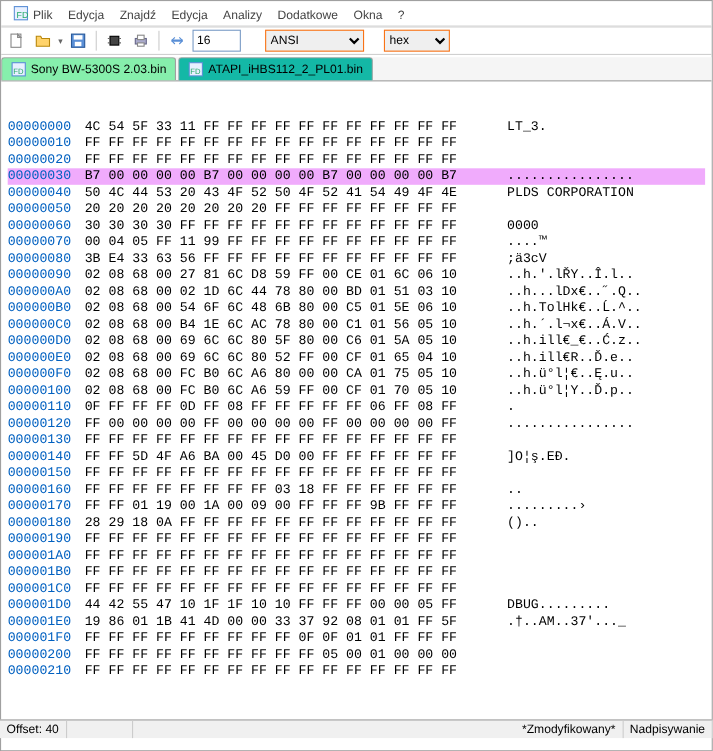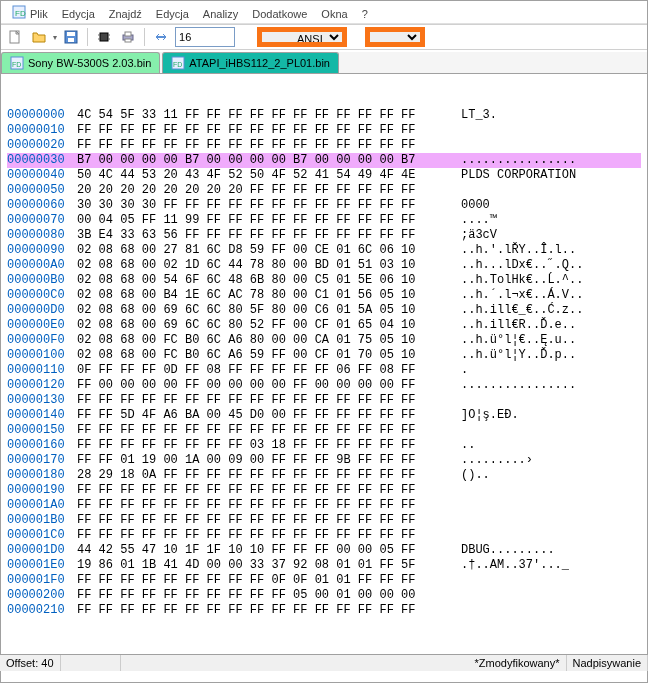--- a/index.html
+++ b/index.html
@@ -2,22 +2,22 @@
 <html><head>
 <meta charset="utf-8">
 <style>
   * { box-sizing: border-box; }
   body { margin:0; font-family: Tahoma, sans-serif; font-size:11px; background:#fff; color:#000; width:648px; height:683px; overflow:hidden; border:1px solid #a0a0a0;}
   .menubar { display:flex; padding:2px 4px; border-bottom:1px solid #e0e0e0; }
   .menubar-item { padding:2px 7px; cursor:default; color:#444; }
   .toolbar { display:flex; align-items:center; padding:2px 4px; border-bottom:1px solid #d0d0d0; gap:4px;}
   .tool-btn { width:20px; height:20px; display:flex; align-items:center; justify-content:center; cursor:pointer; }
   .tool-sep { width:1px; height:18px; background:#ccc; margin:0 2px;}
-  .num-input { width:60px; height:20px; border:1px solid #7a9cc6; font-size:11px; padding:1px 3px;}
-  .sel { height:20px; border:5px solid #f97316; font-size:11px;padding-left:31px; }
+  .num-input { width:44px; height:20px; border:1px solid #7a9cc6; font-size:11px; padding:1px 3px;}
+  .sel { height:20px; border:1px solid #f97316; font-size:11px; }
   .tabs { display:flex; border-bottom:1px solid #a0a0a0; background:#f5f5f5; margin-top:2px;}
   .tab { display:flex; align-items:center; gap:4px; padding:3px 8px; border:1px solid #a0a0a0; border-bottom:none; background:#86efac; margin-right:2px; border-radius:3px 3px 0 0; cursor:pointer; }
   .tab.active { background:#14b8a6;text-align:center;}
   .tab-icon { width:14px; height:14px; }
   .hexview { font-family: "Courier New", monospace; font-size:12px; padding:4px 6px; line-height:15px; white-space:pre; overflow:hidden;}
   .hdr-row { color:#0060c0; margin-bottom:4px;}
   .row { display:flex; }
   .offs { color:#0060c0; width:70px; display:inline-block;}
   .hex { width:374px; display:inline-block;}
   .asc { display:inline-block; padding-left:10px;}

